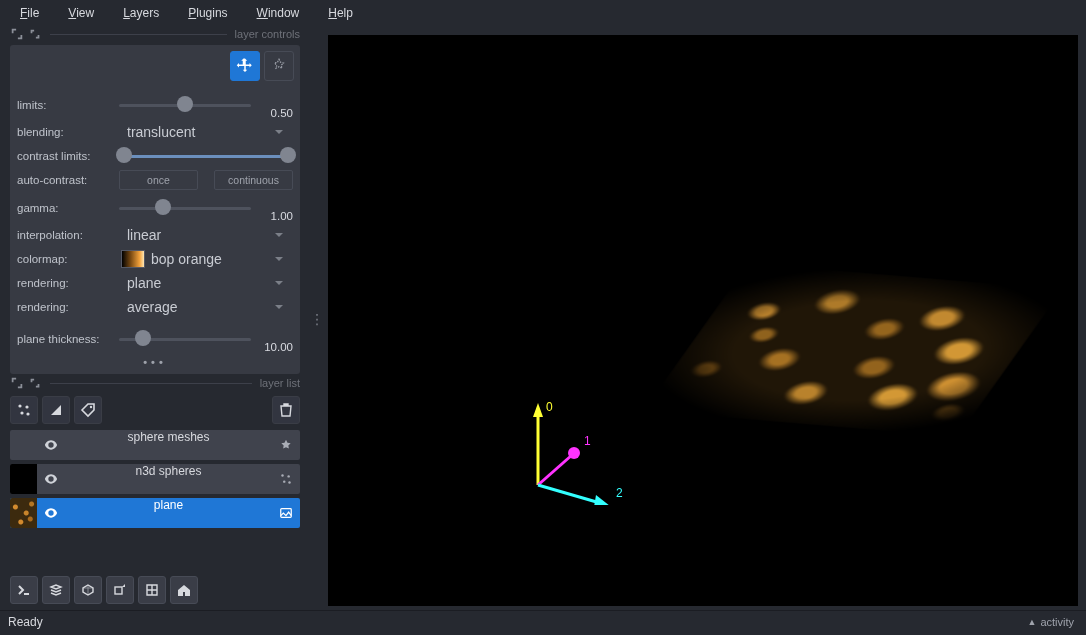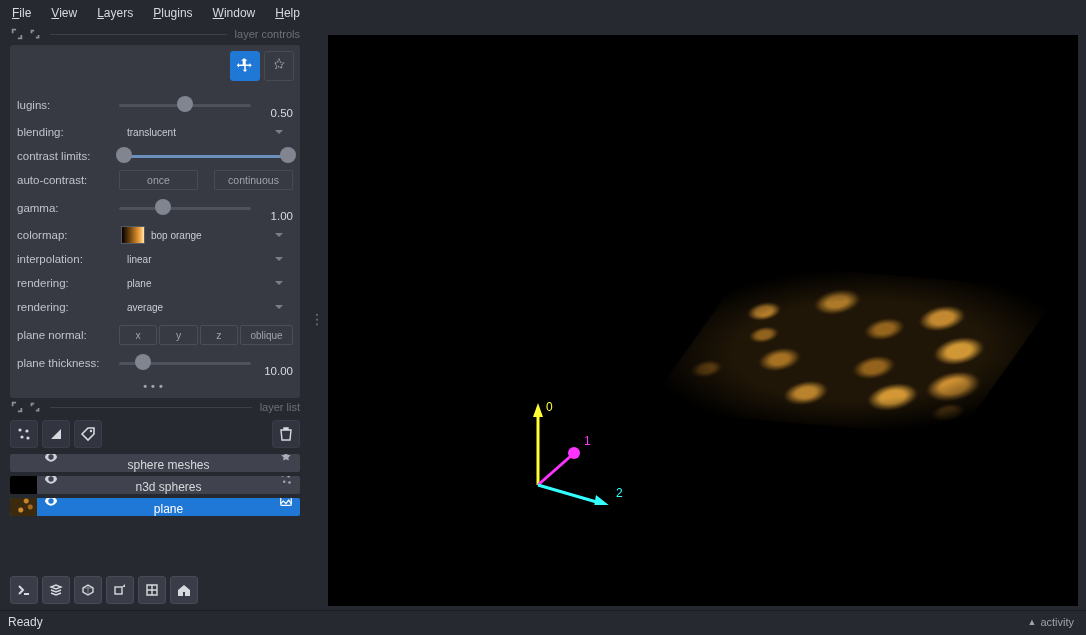--- a/index.html
+++ b/index.html
@@ -11,22 +11,22 @@
     font-family: Verdana, Geneva, sans-serif;
     font-size: 12px;
     overflow: hidden;
     display: flex;
     flex-direction: column;
     -webkit-user-select: none; user-select: none;
   }
   
   .menubar {
     display: flex;
-    gap: 0;
-    padding: 4px 10px 5px 2px;
+    gap: 9px;
+    padding: 4px 10px 5px 10px;
     font-size: 12px;
     align-items: flex-end;
   }
   .menubar span.mi {
     padding: 2px 10px;
     cursor: default;
   }
   .mi u { text-decoration: underline; }
 
   
@@ -88,21 +88,21 @@
     padding: 1px 1px;
     font-size:11.5px;
     color:#bfc3cb;
   }
   .crow .lab { white-space:nowrap; }
   .crow .val { text-align:right; color:#d8dae0;margin-top:17px; }
   .select {
     height:22px; border-radius:2px;
     padding: 2px 8px;
     display:flex; align-items:center; justify-content:space-between;
-    font-size:10px;
+    font-size:14px;
     color:#c9ccd3;
     position:relative;
     text-align:right;
   }
   .chev { width:12px; height:12px; }
   .chev path { fill:#7b7f88; }
 
   .slider { position:relative; height:18px; }
   .slider .track { position:absolute; top:8px; left:0; right:0; height:3px; background:#4e525d; border-radius:2px; }
   .slider .thumb {
@@ -148,21 +148,21 @@
   .lt-left { display:flex; gap:4px; }
   .toolbtn {
     width:28px; height:28px; border:1px solid #3a3d46; border-radius:3px;
     background:#323540;
     display:flex; align-items:center; justify-content:center;
     fill:#d7d9de;
   }
   
   .layerlist { padding: 2px 10px; display:flex; flex-direction:column; gap:4px; }
   .layerrow {
-    display:flex; align-items:flex-end; height:18px; border-radius:2px; overflow:hidden;
+    display:flex; align-items:flex-start; height:30px; border-radius:2px; overflow:hidden;
     background:#40434d; gap:0;
   }
   .layerrow .thumb-sq { width:27px; height:30px; background:#000; flex:none; }
   .layerrow .eye { width:28px; height:30px; display:flex; align-items:center; justify-content:center; fill:#cfd2d8; flex:none; }
   .layerrow .name { flex:1; text-align:center; font-size:12px; }
   .layerrow .endico { width:28px; height:30px; display:flex; align-items:center; justify-content:center; fill:#a9adb6; flex:none; }
   .layerrow.selected { background:#1f77d6; color:#fff; }
   .layerrow.selected .eye, .layerrow.selected .endico { fill:#fff; }
   .layerrow.shape .thumb-sq   { background:transparent; }
   .layerrow.plane .thumb-sq {
@@ -261,21 +261,21 @@
             </svg>
         </div>
         <div class="mode-btn">
           <svg width="18" height="18" viewBox="0 0 24 24">
               <path d="M12 3l2 4 4 1-3 3 1 4-4-2-4 2 1-4-3-3 4-1 2-4z" fill="none" stroke="#9ea2ab" stroke-width="1.6" stroke-dasharray="2 1.5"></path>
             </svg>
         </div>
       </div>
 
       <div class="crow">
-        <span class="lab">lugins:</span>
+        <span class="lab">limits:</span>
         <div class="slider">
           <div class="track"></div>
             <div class="thumb" style="left:50%"></div>
         </div>
         <span class="val">0.50</span>
       </div>
 
       <div class="crow" style="grid-template-columns:98px 1fr;">
         <span class="lab">blending:</span>
         <div class="select">
@@ -304,46 +304,46 @@
         </div>
       </div>
 
       <div class="crow">
         <span class="lab">gamma:</span>
         <div class="slider">
           <div class="track"></div>
             <div class="thumb" style="left:33%"></div>
         </div>
         <span class="val">1.00</span>
+      </div>
+
+      <div class="crow" style="grid-template-columns:98px 1fr;">
+        <span class="lab">interpolation:</span>
+        <div class="select">
+          <span>linear</span>
+          <svg class="chev" viewBox="0 0 12 12">
+              <path d="M2 4l4 4 4-4z"></path>
+            </svg>
+        </div>
       </div>
 
       <div class="crow" style="grid-template-columns:98px 1fr;">
         <span class="lab">colormap:</span>
         <div class="select withswatch">
           <span style="display:flex;align-items:center;">
               <span class="swatch"></span>
               <span>bop orange</span>
             </span>
           <svg class="chev" viewBox="0 0 12 12">
               <path d="M2 4l4 4 4-4z"></path>
             </svg>
         </div>
       </div>
 
       <div class="crow" style="grid-template-columns:98px 1fr;">
-        <span class="lab">interpolation:</span>
-        <div class="select">
-          <span>linear</span>
-          <svg class="chev" viewBox="0 0 12 12">
-              <path d="M2 4l4 4 4-4z"></path>
-            </svg>
-        </div>
-      </div>
-
-      <div class="crow" style="grid-template-columns:98px 1fr;">
         <span class="lab">rendering:</span>
         <div class="select">
           <span>plane</span>
           <svg class="chev" viewBox="0 0 12 12">
               <path d="M2 4l4 4 4-4z"></path>
             </svg>
         </div>
       </div>
 
       <div class="crow" style="grid-template-columns:98px 1fr;">
@@ -351,29 +351,20 @@
         <div class="select">
           <span>average</span>
           <svg class="chev" viewBox="0 0 12 12">
               <path d="M2 4l4 4 4-4z"></path>
             </svg>
         </div>
       </div>
 
       <div style="height:4px"></div>
 
-      <div class="crow" style="grid-template-columns:98px 1fr;">
-        <span class="lab">plane normal:</span>
-        <div class="plane-normal-btns">
-          <div class="pnbtn">x</div>
-          <div class="pnbtn">y</div>
-          <div class="pnbtn">z</div>
-          <div class="pnbtn oblique">oblique</div>
-        </div>
-      </div>
 
       <div class="crow">
         <span class="lab">plane thickness:</span>
         <div class="slider">
           <div class="track"></div>
             <div class="thumb" style="left:18%"></div>
         </div>
         <span class="val">10.00</span>
       </div>
 

